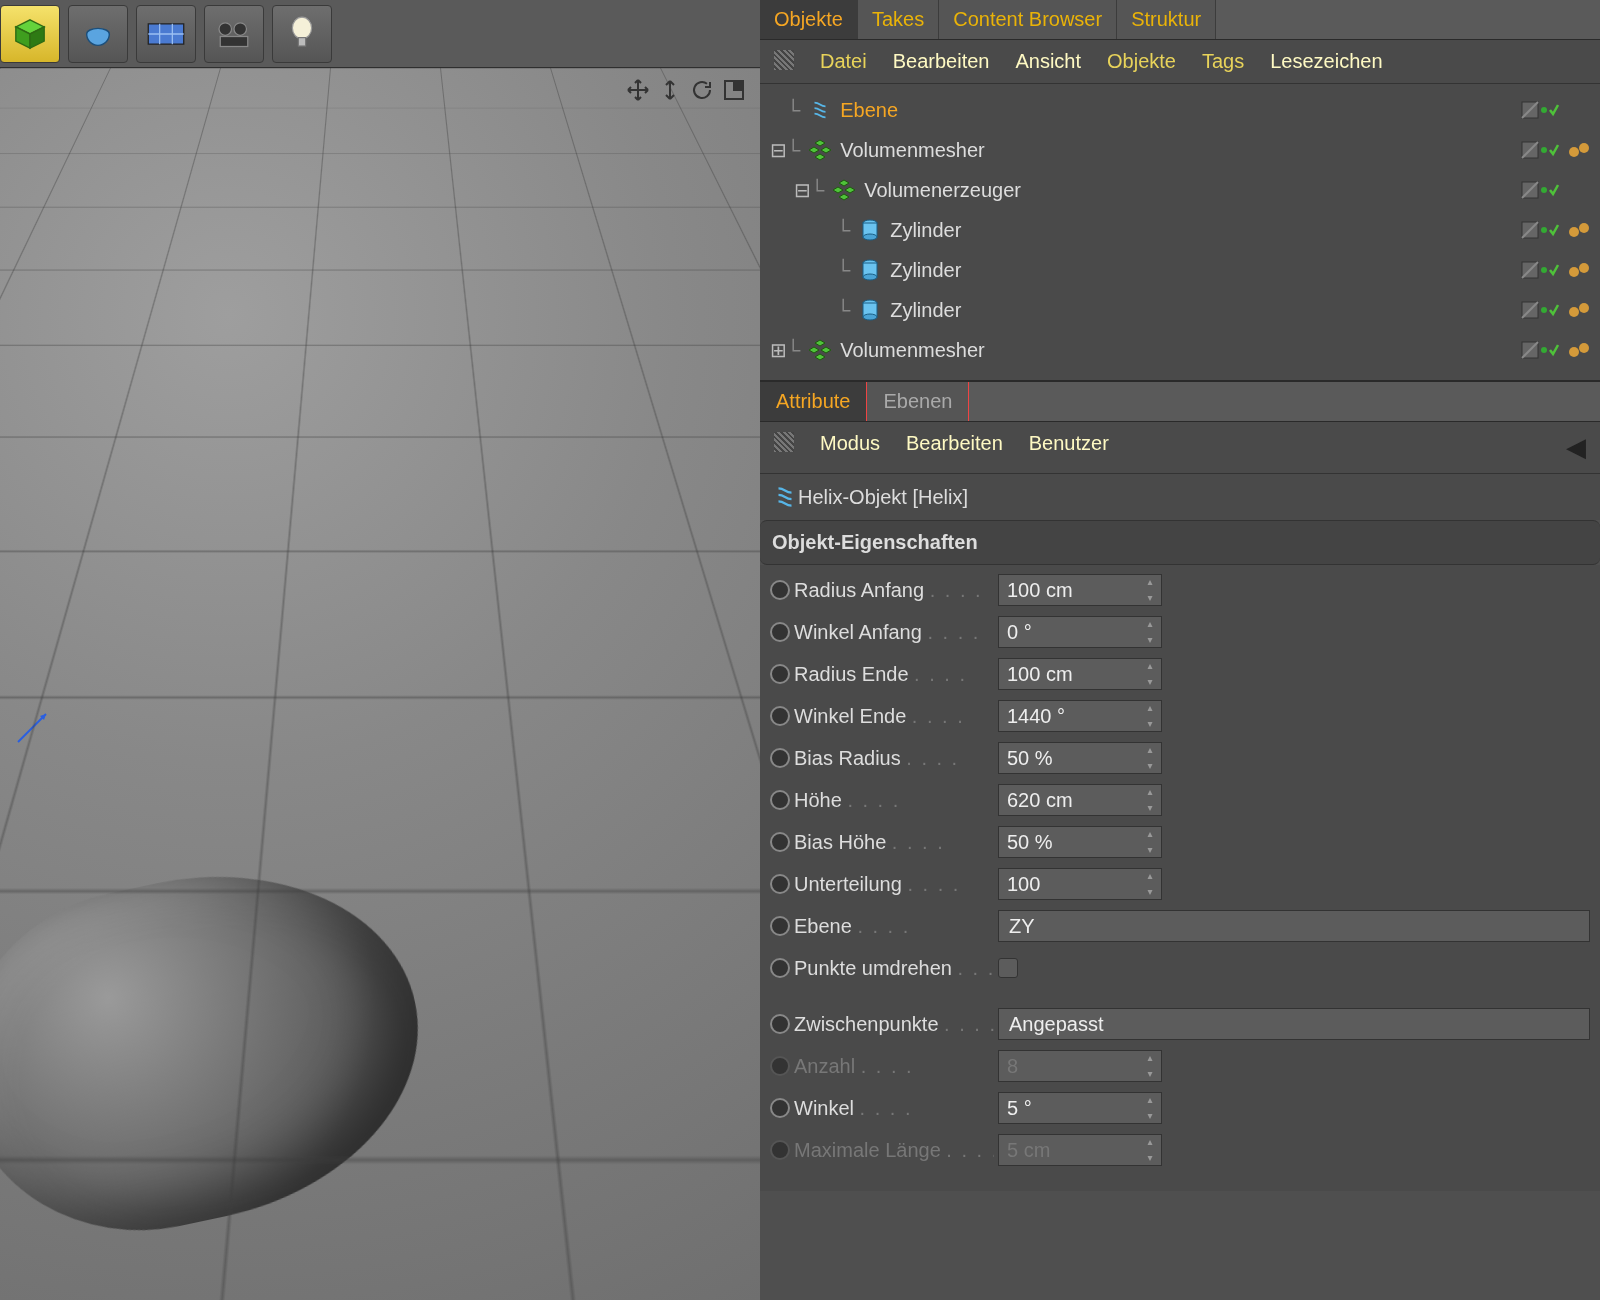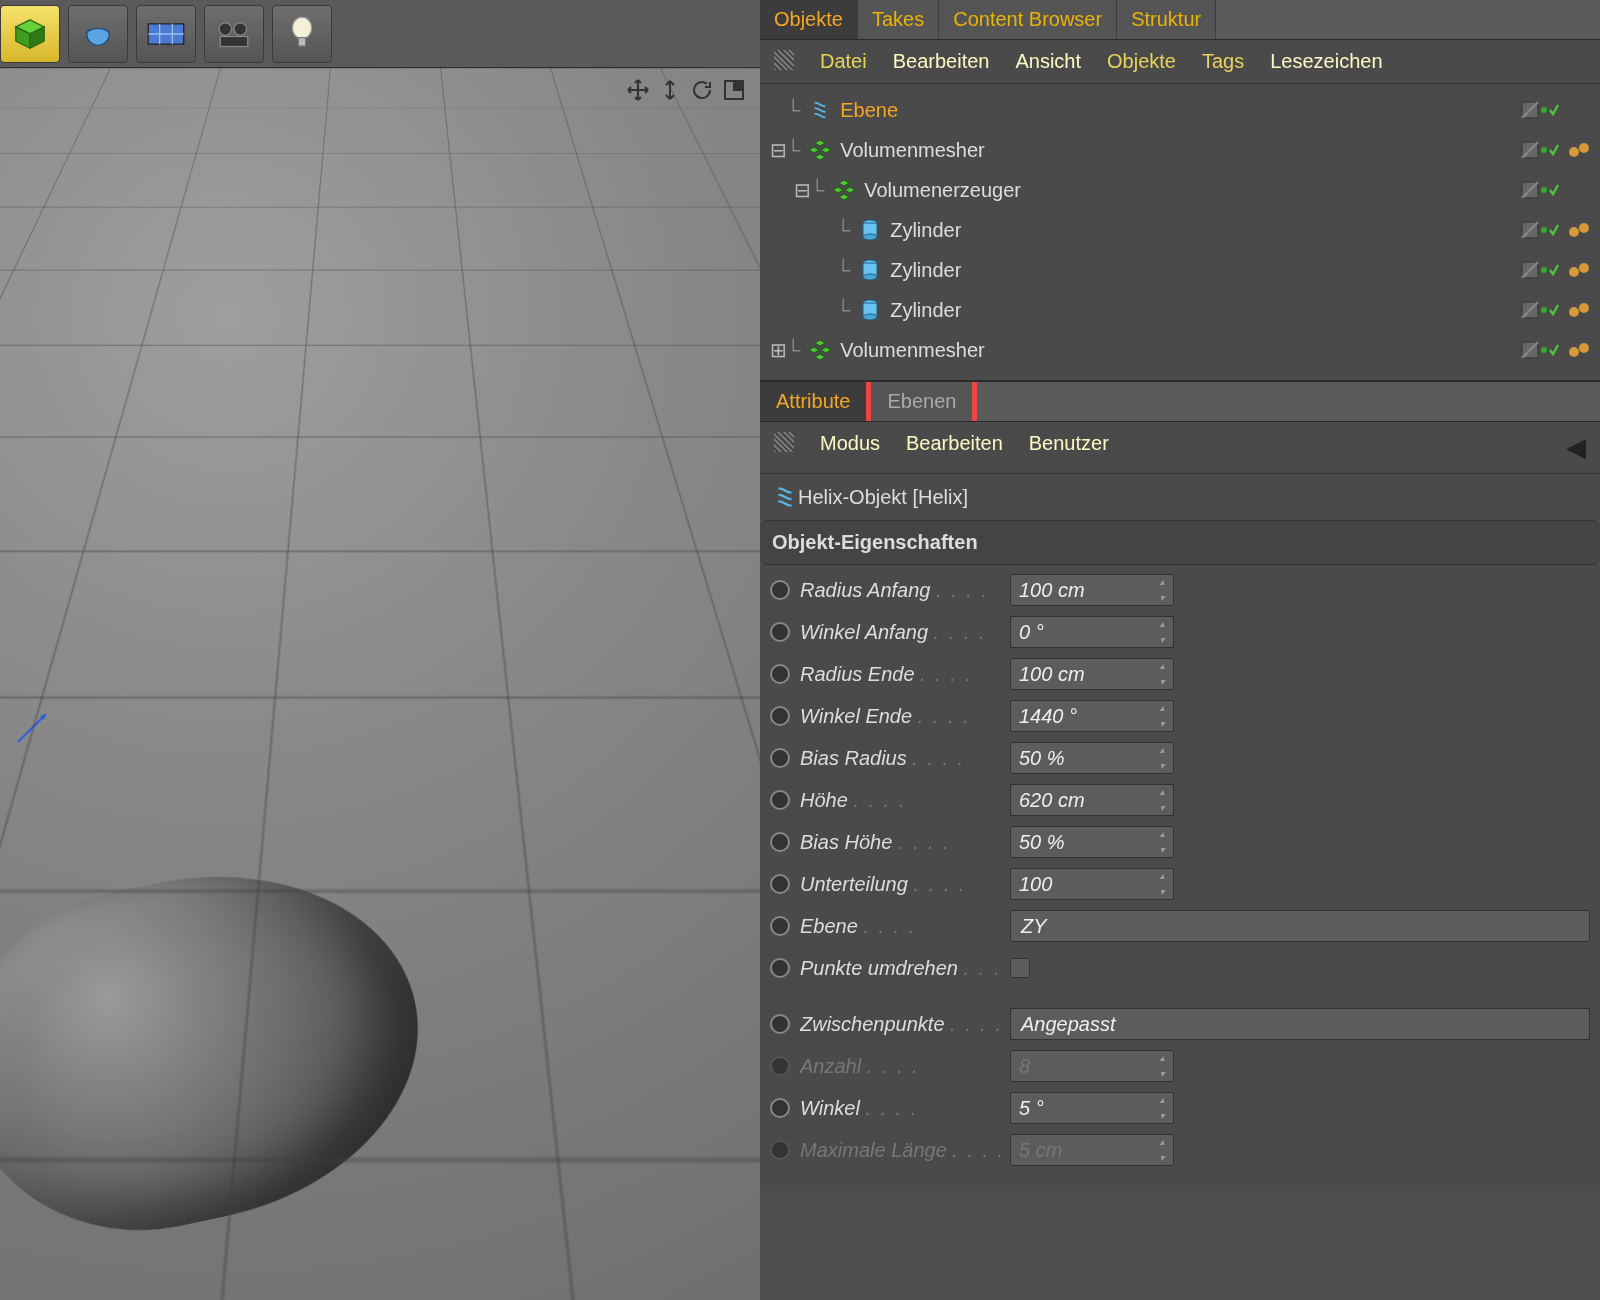--- a/index.html
+++ b/index.html
@@ -23,31 +23,31 @@
   .tree { background:#4a4a4a; padding:6px 0 10px 0; }
   .tree-row { display:flex; align-items:center; height:40px; padding-left:10px; }
   .tree-row .exp { width:16px; text-align:center; color:#bbb; cursor:pointer; }
   .tree-row .icon { width:28px; height:28px; margin:0 6px; display:flex; align-items:center; justify-content:center; }
   .tree-row .lbl { flex:1; cursor:pointer; }
   .tree-row .lbl.sel { color:#f5a623; }
   .tree-row .vis, .tree-row .tag { width:40px; display:flex; align-items:center; justify-content:center; }
   .indent1 { padding-left:34px; }
   .indent2 { padding-left:60px; }
   .attr-tabs { display:flex; background:#5a5a5a; border-top:2px solid #2a2a2a; border-bottom:1px solid #2a2a2a; height:42px; }
-  .attr-tab { padding:9px 16px; color:#aaa; background:#555; border-right:5px solid #ef4444; cursor:pointer; display:flex; align-items:center;}
+  .attr-tab { padding:9px 16px; color:#aaa; background:#555; border-right:1px solid #ef4444; cursor:pointer; display:flex; align-items:center;}
   .attr-tab.active { background:#3c3c3c; color:#f5a623; }
   .menubar.sm { border-top:none; }
   .obj-header { display:flex; align-items:center; padding:10px 12px; background:#4a4a4a; }
   .subtabs { display:flex; gap:6px; padding:6px 8px; background:#4a4a4a; }
   .subtab { padding:5px 12px; background:#6a6a6a; border:1px solid #3a3a3a; border-radius:3px; color:#eee; cursor:pointer; }
   .subtab.active { background:#8aa3c8; color:#1a1a1a; }
   .subtab.mid { background:#777; }
   .section-title { padding:10px 12px; font-weight:bold; background:#444; border-top:1px solid #333; border-bottom:1px solid #333;border-radius:7px; }
   .props { background:#4a4a4a; padding:4px 10px 20px 10px; }
-  .prop-row { display:flex; align-items:center; height:42px; gap:10px;font-style:italic; }
+  .prop-row { display:flex; align-items:center; height:42px; gap:4px; }
   .prop-row .radio { width:20px; height:20px; border-radius:50%; border:2px solid #888; background:#333; flex-shrink:0; }
   .prop-row .radio.dim { border-color:#555; }
   .prop-row .plabel { width:200px; color:#ddd; white-space:nowrap; overflow:hidden; }
   .prop-row .plabel.dim { color:#777; }
   .dots { color:#777; letter-spacing:2px; }
   .num-field { position:relative; width:164px; height:32px; background:#5c5c5c; border:1px solid #333; display:flex; align-items:center; padding:0 8px; color:#eee; }
   .num-field.dim { color:#777; }
   .num-field .spin { position:absolute; right:4px; top:2px; bottom:2px; width:14px; display:flex; flex-direction:column; justify-content:space-between; }
   .num-field .spin div { height:10px; color:#999; font-size:10px; line-height:10px; text-align:center; cursor:pointer; }
   .dropdown { flex:1; height:32px; background:#5c5c5c; border:1px solid #333; display:flex; align-items:center; padding:0 10px; color:#eee; cursor:pointer; }

